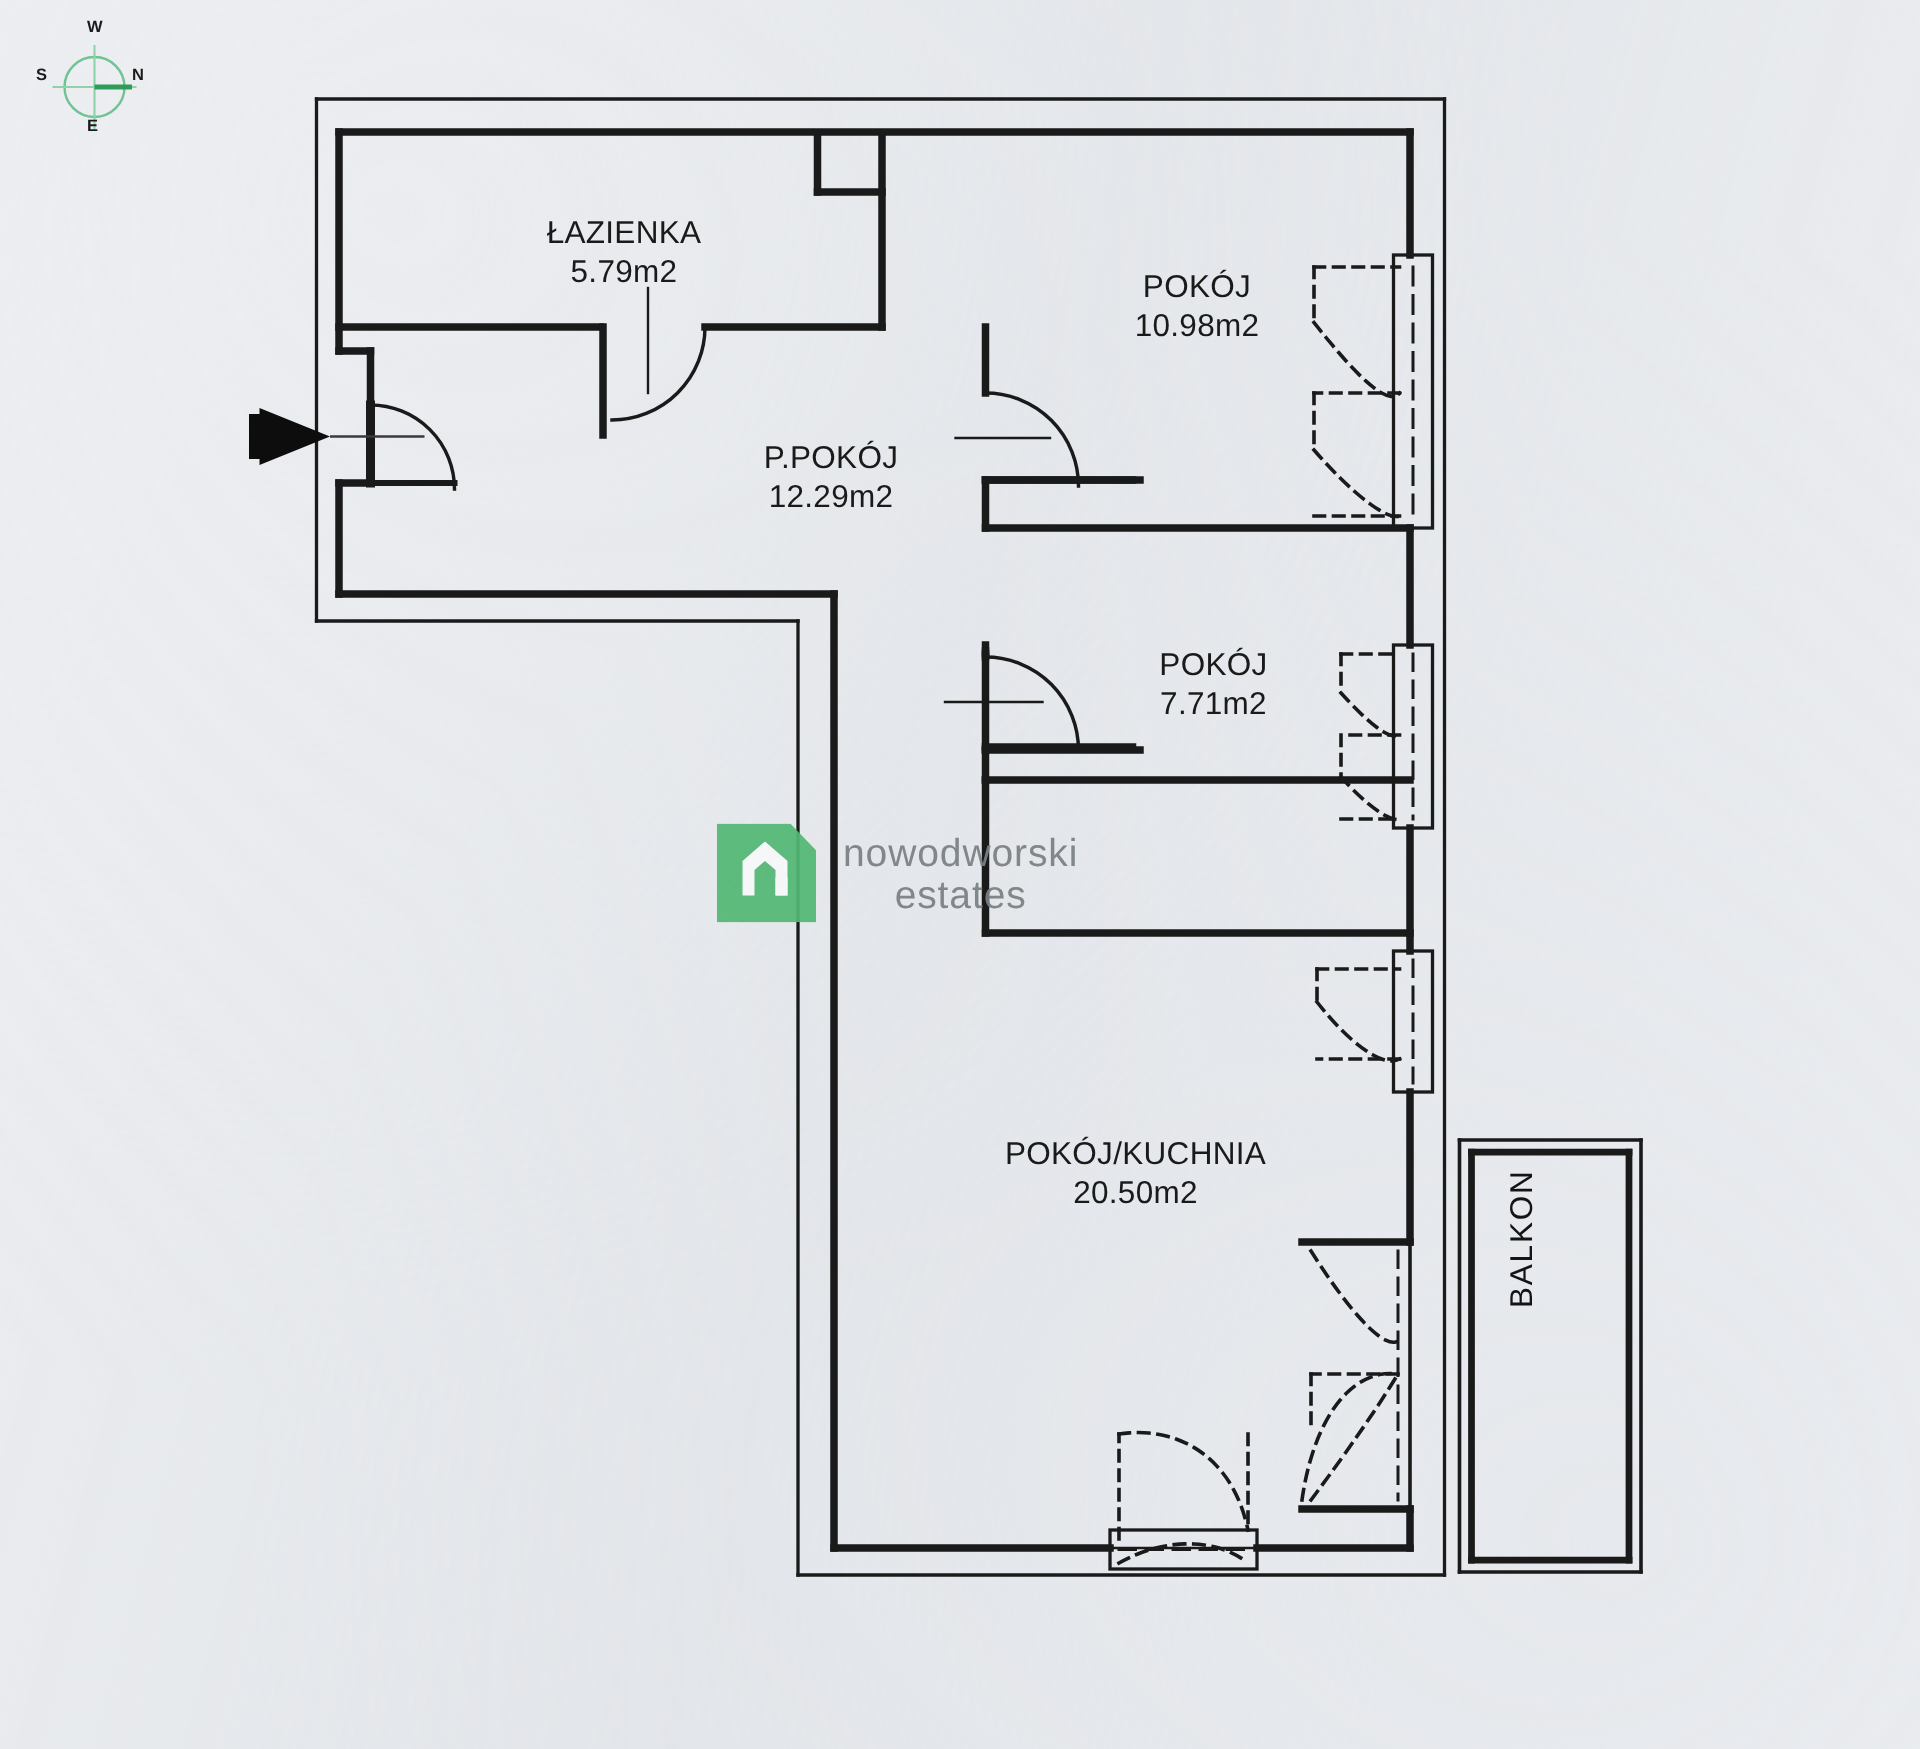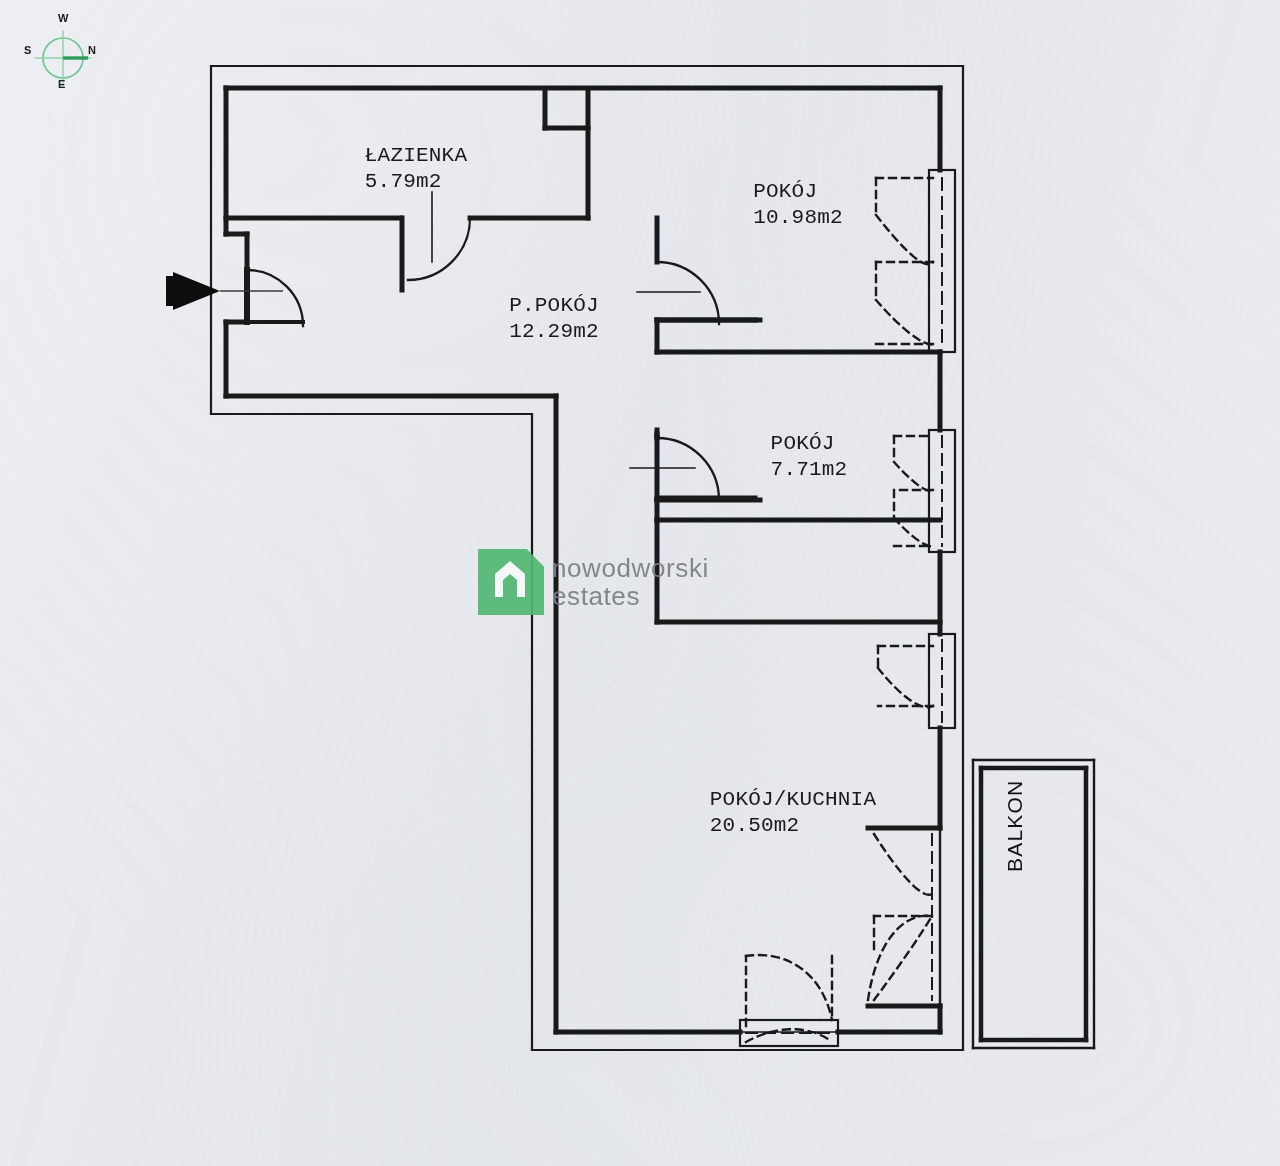--- a/index.html
+++ b/index.html
@@ -30,23 +30,23 @@
     opacity: .85;
   }
   #plan-svg {
     position: absolute;
     left: 0; top: 0;
     width: 1280px;
     height: 1166px;
   }
   .room-label {
     position: absolute;
-    text-align: left;
+    text-align: center;
     color: #1a1a1a;
-    font-family: Liberation Mono, monospace;
+    font-family: Liberation Sans, sans-serif;
     white-space: nowrap;
     line-height: 1.22;
     letter-spacing: .2px;
   }
   .room-label .rl-name { font-size: 21px; display: block; }
   .room-label .rl-area { font-size: 21px; display: block; }
 
   #balcony-label {
     position: absolute;
     left: 1003px;
@@ -79,22 +79,23 @@
   #compass .c-n { left: 66px; top: 32px; }
   #compass .c-e { left: 36px; top: 66px; }
 
   
   #watermark {
     position: absolute;
     left: 478px;
     top: 549px;
     display: flex;
     align-items: center;
-    gap: 8px;
+    gap: 18px;
     opacity: .93;
+    text-align: center;
   }
   #wm-mark {
     width: 66px;
     height: 66px;
     position: relative;
     background: #55bd77;
     -webkit-clip-path: polygon(0 0, 74% 0, 100% 27%, 100% 100%, 0 100%);
     clip-path: polygon(0 0, 74% 0, 100% 27%, 100% 100%, 0 100%);
     flex: none;
   }
@@ -335,21 +336,21 @@
   <div class="room-label" id="label-pokoj1098" style="left: 798px; top: 179px; transform: translateX(-50%);">
     <span class="rl-name">POKÓJ</span>
     <span class="rl-area">10.98m2</span>
   </div>
 
   <div class="room-label" id="label-pokoj771" style="left: 809px; top: 431px; transform: translateX(-50%);">
     <span class="rl-name">POKÓJ</span>
     <span class="rl-area">7.71m2</span>
   </div>
 
-  <div class="room-label" id="label-kuchnia" style="left: 757px; top: 787px; transform: translateX(-50%); margin-left: 36px;">
+  <div class="room-label" id="label-kuchnia" style="left: 757px; top: 757px; transform: translateX(-50%);">
     <span class="rl-name">POKÓJ/KUCHNIA</span>
     <span class="rl-area">20.50m2</span>
   </div>
 
   <div id="balcony-label">BALKON</div>
 
   <div id="watermark">
     <div id="wm-mark">
       <svg width="66" height="66" viewBox="0 0 66 66">
         <path d="M17 48 L17 25 L32 12 L47 25 L47 48 L39 48 L39 31 L32 25 L25 31 L25 48 Z" fill="#ffffff"></path>

